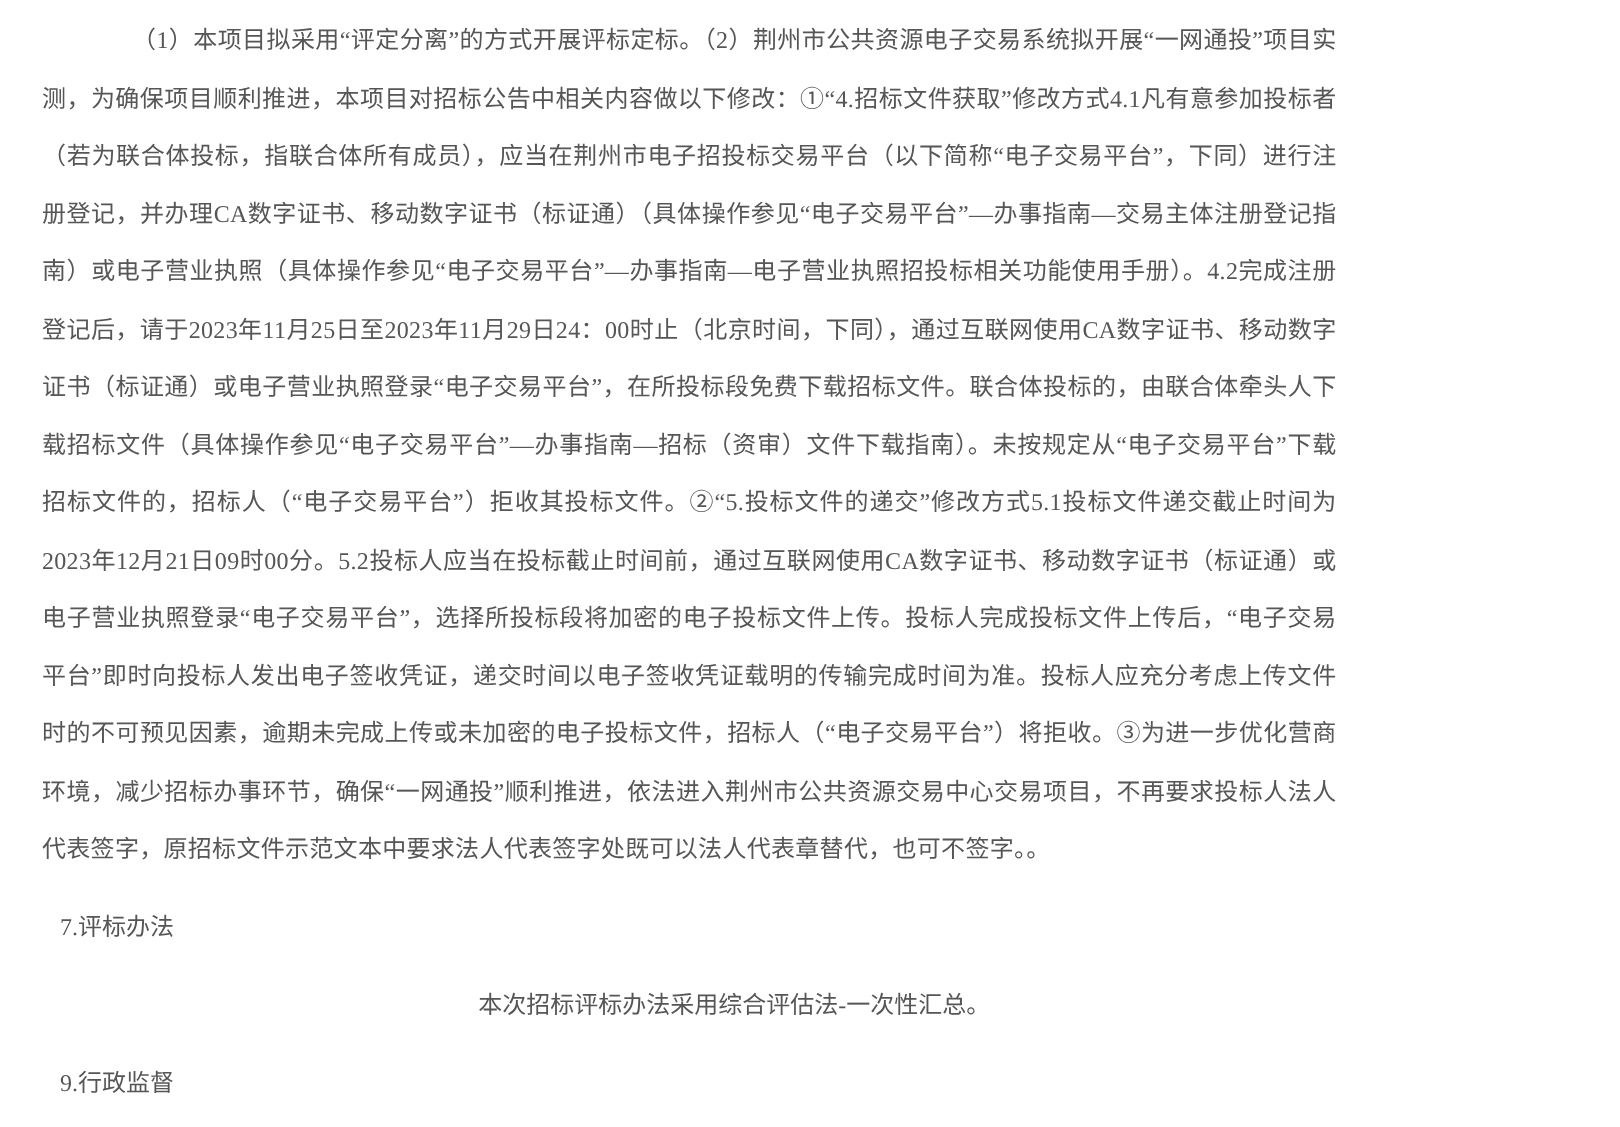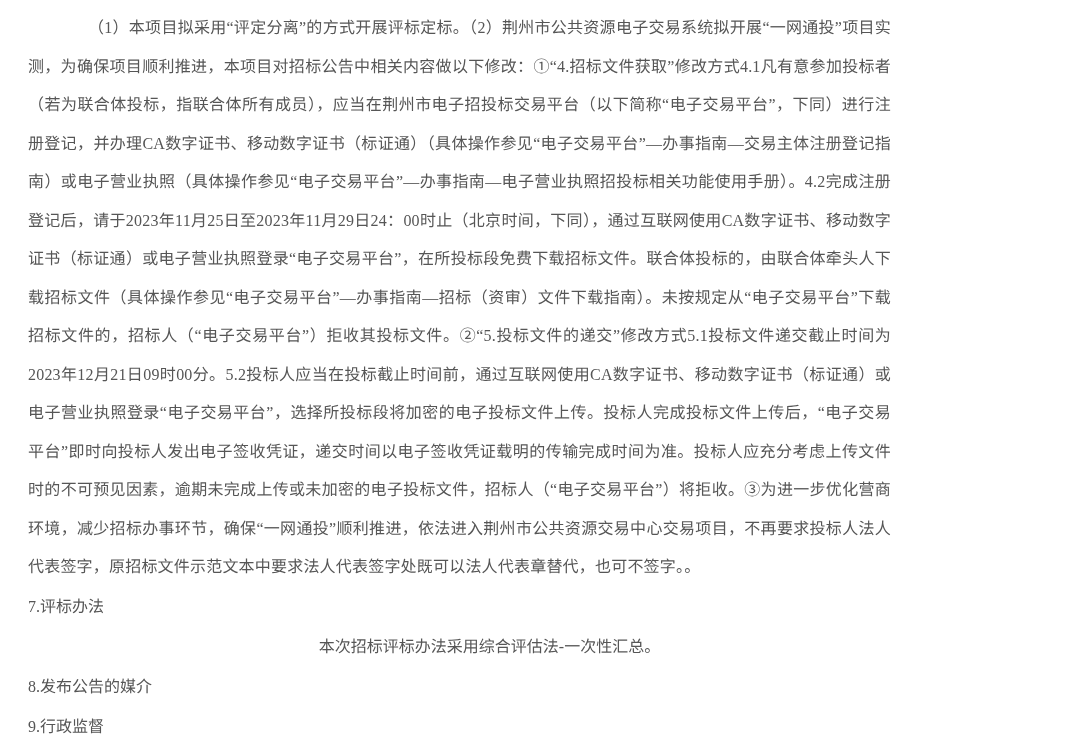--- a/index.html
+++ b/index.html
@@ -22,21 +22,21 @@
   }
   .main-para {
     margin: 0;
     line-height: 38.5px;
     text-align: justify;
     text-indent: 60px;
     letter-spacing: 0.2px;
     min-height: 500px;
   }
   .section-heading {
-    margin: 0;
+    margin: 12px;
     line-height: 40px;
     text-align: left;
     font-weight: normal;
     font-size: 16px;
   }
   .section-body {
     margin: 0;
     line-height: 40px;
     text-indent: 60px;
     text-align: center;
@@ -45,17 +45,16 @@
 </head>
 <body>
 
 <div class="doc">
 
   <p class="main-para">（1）本项目拟采用“评定分离”的方式开展评标定标。（2）荆州市公共资源电子交易系统拟开展“一网通投”项目实测，为确保项目顺利推进，本项目对招标公告中相关内容做以下修改：①“4.招标文件获取”修改方式4.1凡有意参加投标者（若为联合体投标，指联合体所有成员），应当在荆州市电子招投标交易平台（以下简称“电子交易平台”，下同）进行注册登记，并办理CA数字证书、移动数字证书（标证通）（具体操作参见“电子交易平台”—办事指南—交易主体注册登记指南）或电子营业执照（具体操作参见“电子交易平台”—办事指南—电子营业执照招投标相关功能使用手册）。4.2完成注册登记后，请于2023年11月25日至2023年11月29日24：00时止（北京时间，下同），通过互联网使用CA数字证书、移动数字证书（标证通）或电子营业执照登录“电子交易平台”，在所投标段免费下载招标文件。联合体投标的，由联合体牵头人下载招标文件（具体操作参见“电子交易平台”—办事指南—招标（资审）文件下载指南）。未按规定从“电子交易平台”下载招标文件的，招标人（“电子交易平台”）拒收其投标文件。②“5.投标文件的递交”修改方式5.1投标文件递交截止时间为2023年12月21日09时00分。5.2投标人应当在投标截止时间前，通过互联网使用CA数字证书、移动数字证书（标证通）或电子营业执照登录“电子交易平台”，选择所投标段将加密的电子投标文件上传。投标人完成投标文件上传后，“电子交易平台”即时向投标人发出电子签收凭证，递交时间以电子签收凭证载明的传输完成时间为准。投标人应充分考虑上传文件时的不可预见因素，逾期未完成上传或未加密的电子投标文件，招标人（“电子交易平台”）将拒收。③为进一步优化营商环境，减少招标办事环节，确保“一网通投”顺利推进，依法进入荆州市公共资源交易中心交易项目，不再要求投标人法人代表签字，原招标文件示范文本中要求法人代表签字处既可以法人代表章替代，也可不签字。。</p>
 
   <h2 class="section-heading">7.评标办法</h2>
   <p class="section-body">本次招标评标办法采用综合评估法-一次性汇总。</p>
 
-  <h2 class="section-heading">8.发布公告的媒介</h2>
 
   <h2 class="section-heading">9.行政监督</h2>
 
 </div>
 
 </body></html>

